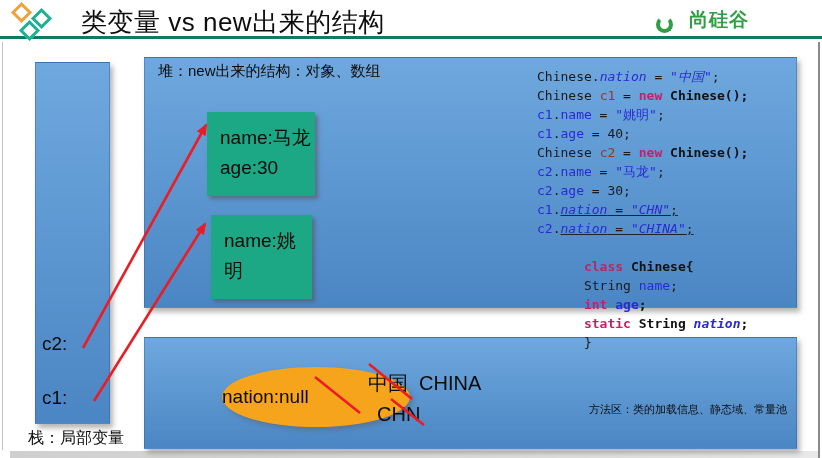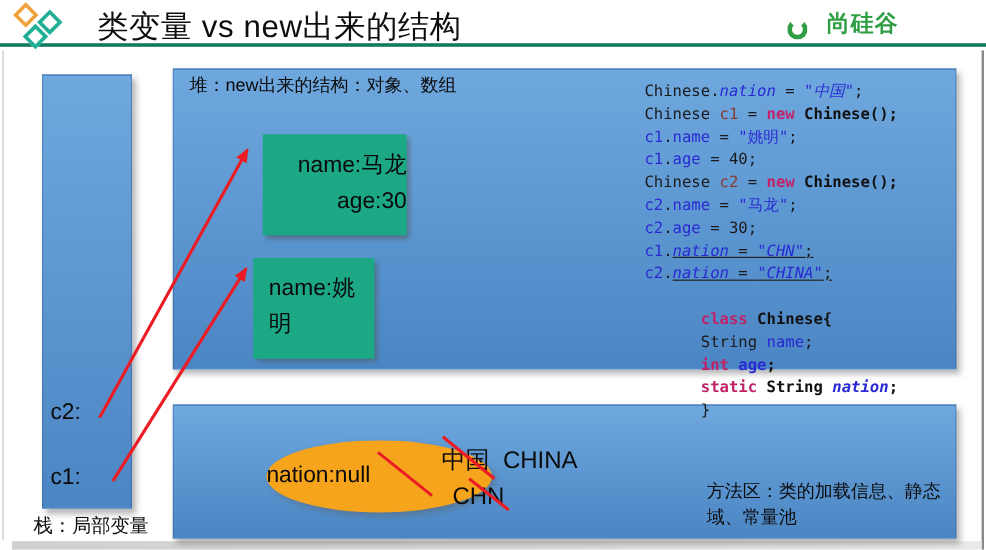--- a/index.html
+++ b/index.html
@@ -53,32 +53,32 @@
   .var-label{font-size:19px;color:#0b0b0b;z-index:3;}
   .c2-pos{left:42px;top:333px;}
   .c1-pos{left:42px;top:387px;}
 
   .obj-box{
     background:var(--object-green);
     box-shadow:3px 3px 4px rgba(80,80,80,.55);
     z-index:2;font-size:19px;color:#0b0b0b;
     padding:11px 0 0 13px;line-height:30px;
   }
-  .box1{left:219px;top:112px;width:120px;height:84px;text-align:right;}
+  .box1{left:207px;top:112px;width:108px;height:84px;}
   .box2{left:211px;top:215px;width:101px;height:84px;}
 
   .ellipse{
     left:222px;top:367px;width:188px;height:60px;border-radius:50%;
     background:var(--ellipse-orange);box-shadow:3px 3px 5px rgba(90,90,90,.45);
     z-index:2;display:flex;align-items:center;
     font-size:19px;color:#0b0b0b;
   }
   .cn-china{left:368px;top:370px;font-size:20px;color:#0b0b0b;z-index:3;white-space:pre;}
   .chn{left:377px;top:403px;font-size:20px;color:#0b0b0b;z-index:3;}
-  .method-label{left:589px;top:399px;width:198px;font-size:15px;line-height:21.5px;color:#0b0b0b;z-index:3;}
+  .method-label{left:589px;top:399px;width:198px;font-size:11px;line-height:21.5px;color:#0b0b0b;z-index:3;}
 
   
   .code-block{
     left:537px;top:67px;z-index:3;
     font-family:"DejaVu Sans Mono","Liberation Mono",monospace;
     font-size:13px;line-height:19px;white-space:pre;
   }
   .code-line{height:19px;}
   .tk-p{color:#1a1a1a;}
   .tk-pb{color:#111;font-weight:bold;}

